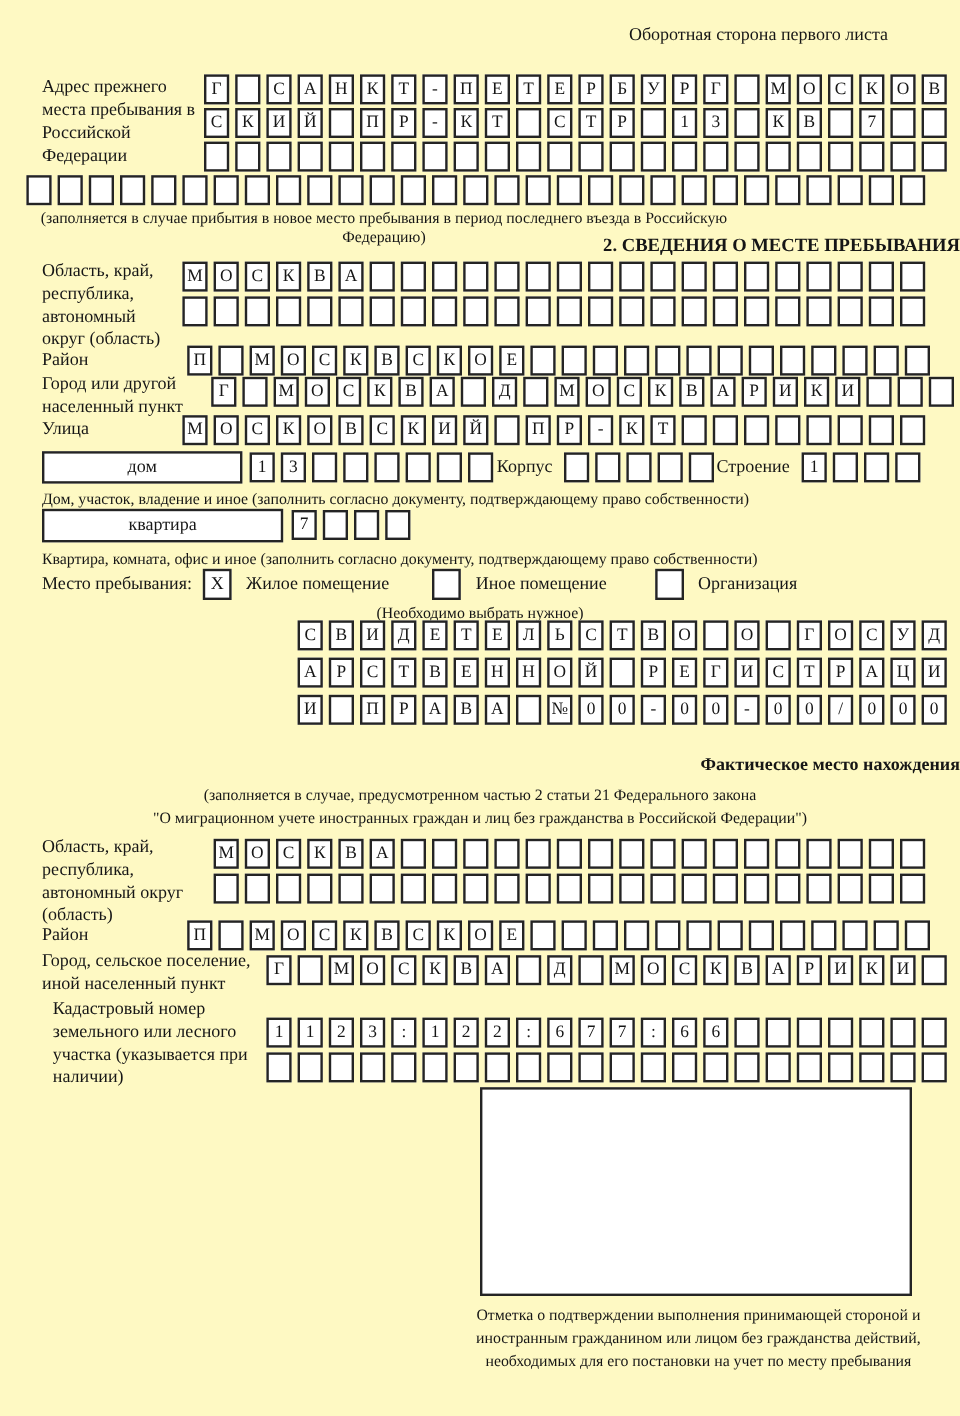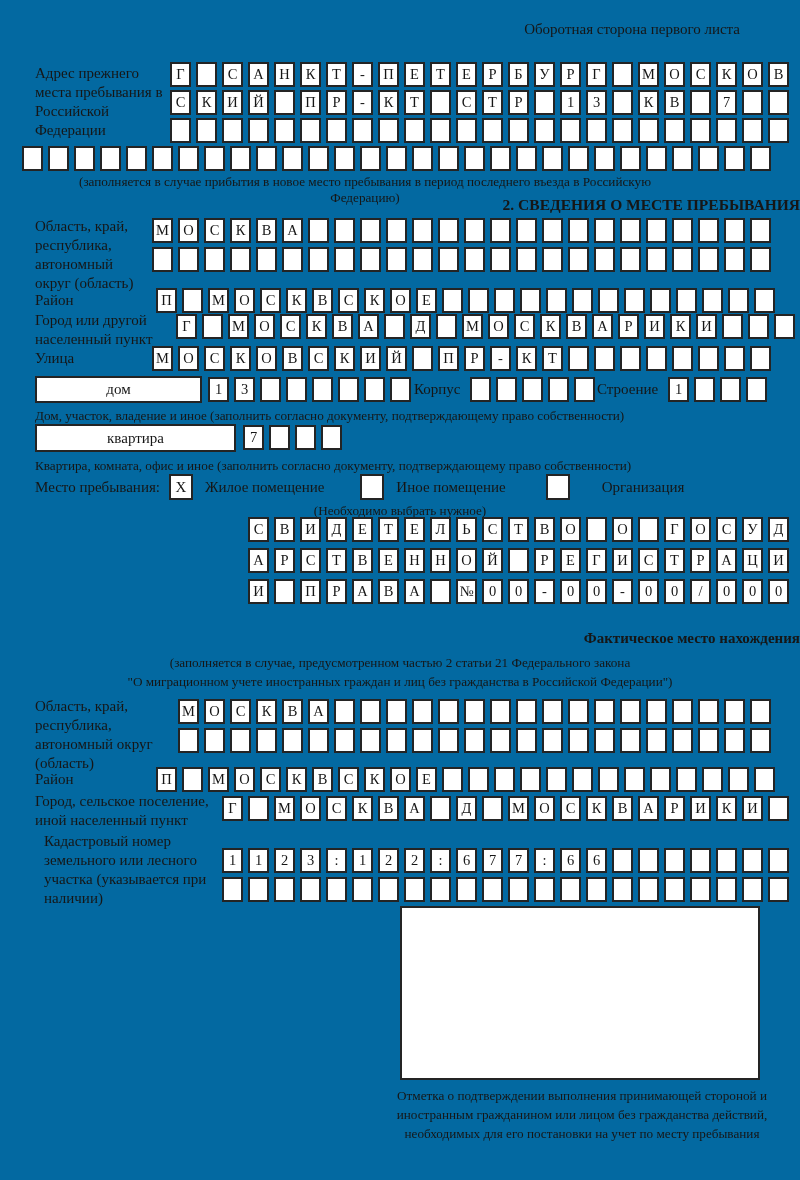--- a/index.html
+++ b/index.html
@@ -1,17 +1,17 @@
 <!DOCTYPE html>
 <html><head>
 <meta charset="utf-8">
 <style>
   html,body{margin:0;padding:0;background:#fff;}
   .page{
-    position:relative;width:800px;height:1180px;background:#0369a1;
+    position:relative;width:800px;height:1180px;background:#fef9c3;
     font-family:"Liberation Serif","DejaVu Serif",serif;color:#161616;overflow:hidden;
   }
   .abs{position:absolute;}
   .row{display:flex;}
   .cell{
     flex:none;box-sizing:border-box;width:21px;height:25px;margin-right:5px;
     border:2px solid #242424;display:flex;align-items:center;justify-content:center;
     font-size:14.5px;line-height:1;background:#fff;
   }
   .lbl{font-size:15px;line-height:19px;}
@@ -137,21 +137,21 @@
       <span class="cell"></span>
       <span class="cell"></span>
       <span class="cell"></span>
       <span class="cell"></span>
       <span class="cell"></span>
       <span class="cell"></span>
       <span class="cell"></span>
       <span class="cell"></span>
       <span class="cell"></span>
     </div>
-  <div class="abs note center" style="left:0;top:174px;width:640px;padding-left:45px;">(заполняется в случае прибытия в новое место пребывания в период последнего въезда в Российскую Федерацию)</div>
+  <div class="abs note center" style="left:0;top:174px;width:640px;">(заполняется в случае прибытия в новое место пребывания в период последнего въезда в Российскую Федерацию)</div>
 
   <div class="abs title" style="left:0;top:196px;">2. СВЕДЕНИЯ О МЕСТЕ ПРЕБЫВАНИЯ</div>
 
   <div class="abs lbl" style="left:35px;top:217px;width:116px;">Область, край, республика, автономный округ (область)</div>
   <div class="abs row" style="left:152px;top:218px;">
       <span class="cell">М</span>
       <span class="cell">О</span>
       <span class="cell">С</span>
       <span class="cell">К</span>
       <span class="cell">В</span>
@@ -323,21 +323,21 @@
     </div>
   <div class="abs note" style="left:35px;top:458px;width:760px;">Квартира, комната, офис и иное (заполнить согласно документу, подтверждающему право собственности)</div>
 
   <div class="abs" style="left:35px;top:474px;display:flex;align-items:center;">
     <span class="lbl">Место пребывания:</span>
     <span class="chk" style="margin-left:9px;">X</span>
     <span class="lbl" style="margin-left:12px;">Жилое помещение</span>
     <span class="chk" style="margin-left:36px;"></span>
     <span class="lbl" style="margin-left:12px;">Иное помещение</span>
     <span class="chk" style="margin-left:40px;"></span>
-    <span class="lbl" style="margin-left:32px;">Организация</span>
+    <span class="lbl" style="margin-left:12px;">Организация</span>
   </div>
   <div class="abs note center" style="left:150px;top:503px;width:500px;">(Необходимо выбрать нужное)</div>
 
   <div class="abs row" style="left:248px;top:517px;">
       <span class="cell">С</span>
       <span class="cell">В</span>
       <span class="cell">И</span>
       <span class="cell">Д</span>
       <span class="cell">Е</span>
       <span class="cell">Т</span>

